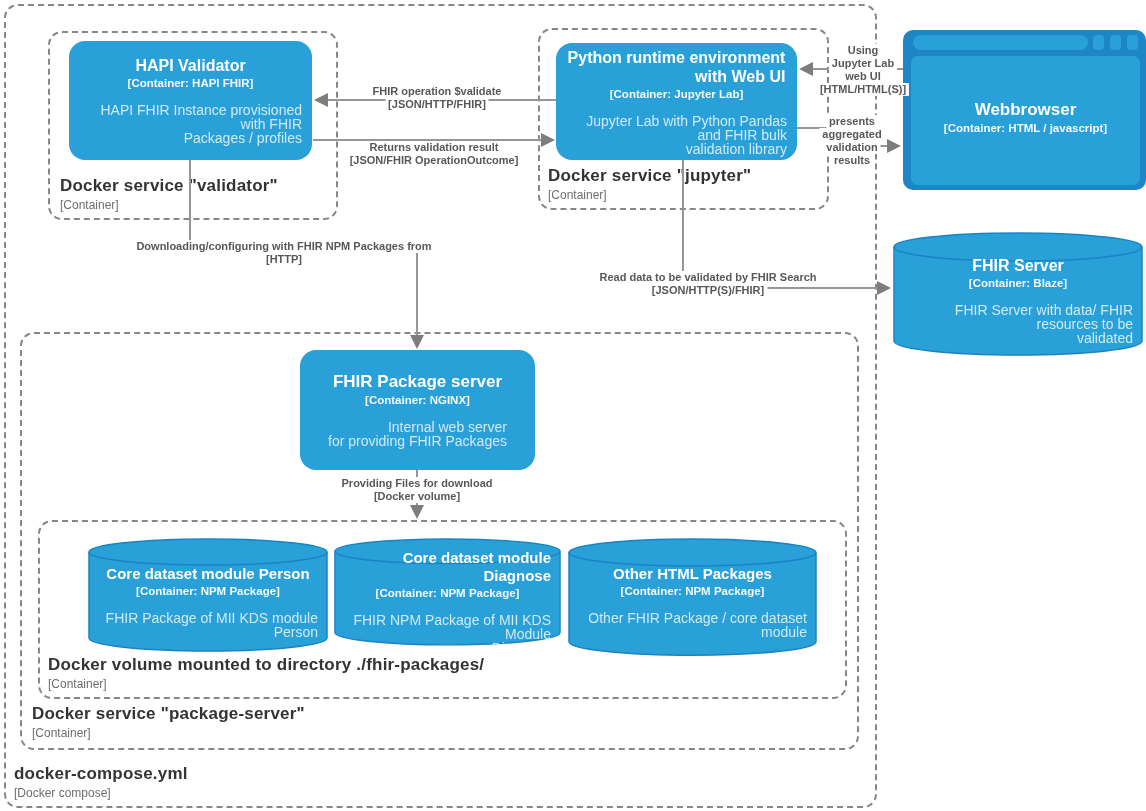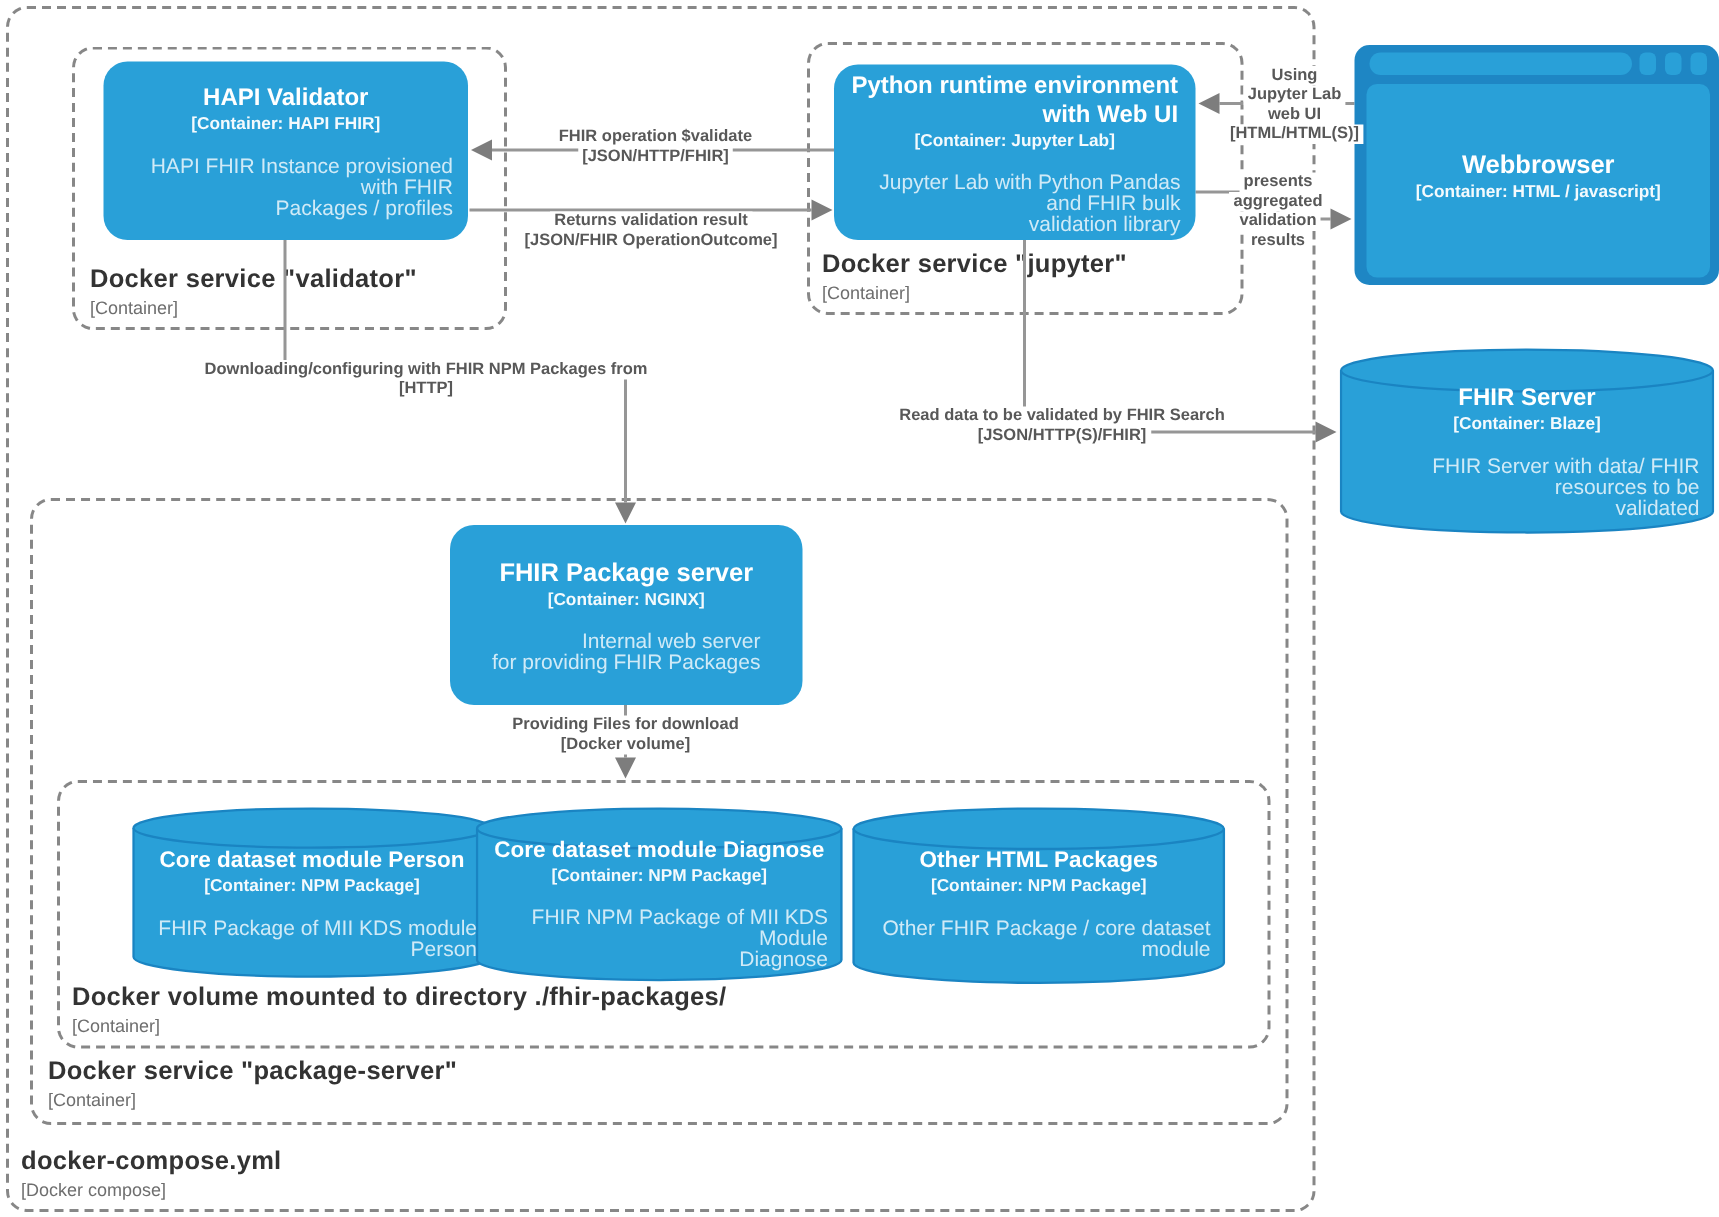--- a/index.html
+++ b/index.html
@@ -202,21 +202,21 @@
       <path d="M1 14 L1 100 A119 13 0 0 0 239 100 L239 14" fill="#29A0D8" stroke="#1A84C2" stroke-width="1.5"></path>
       <ellipse cx="120" cy="14" rx="119" ry="13" fill="#29A0D8" stroke="#1A84C2" stroke-width="1.5"></ellipse>
     </svg>
     <div class="node-inner">
       <div class="node-title t15">Core dataset module Person</div>
       <div class="node-meta">[Container: NPM Package]</div>
       <div class="node-desc">FHIR Package of MII KDS module Person</div>
     </div>
   </div>
 
-  <div class="node cyl" style="left:317px;top:538px;width:245px;height:115px;">
+  <div class="node cyl" style="left:334px;top:538px;width:227px;height:115px;">
     <svg viewBox="0 0 240 115" preserveAspectRatio="none">
       <path d="M1 14 L1 100 A119 13 0 0 0 239 100 L239 14" fill="#29A0D8" stroke="#1A84C2" stroke-width="1.5"></path>
       <ellipse cx="120" cy="14" rx="119" ry="13" fill="#29A0D8" stroke="#1A84C2" stroke-width="1.5"></ellipse>
     </svg>
     <div class="node-inner">
       <div class="node-title t15">Core dataset module Diagnose</div>
       <div class="node-meta">[Container: NPM Package]</div>
       <div class="node-desc">FHIR NPM Package of MII KDS Module
 Diagnose</div>
     </div>

